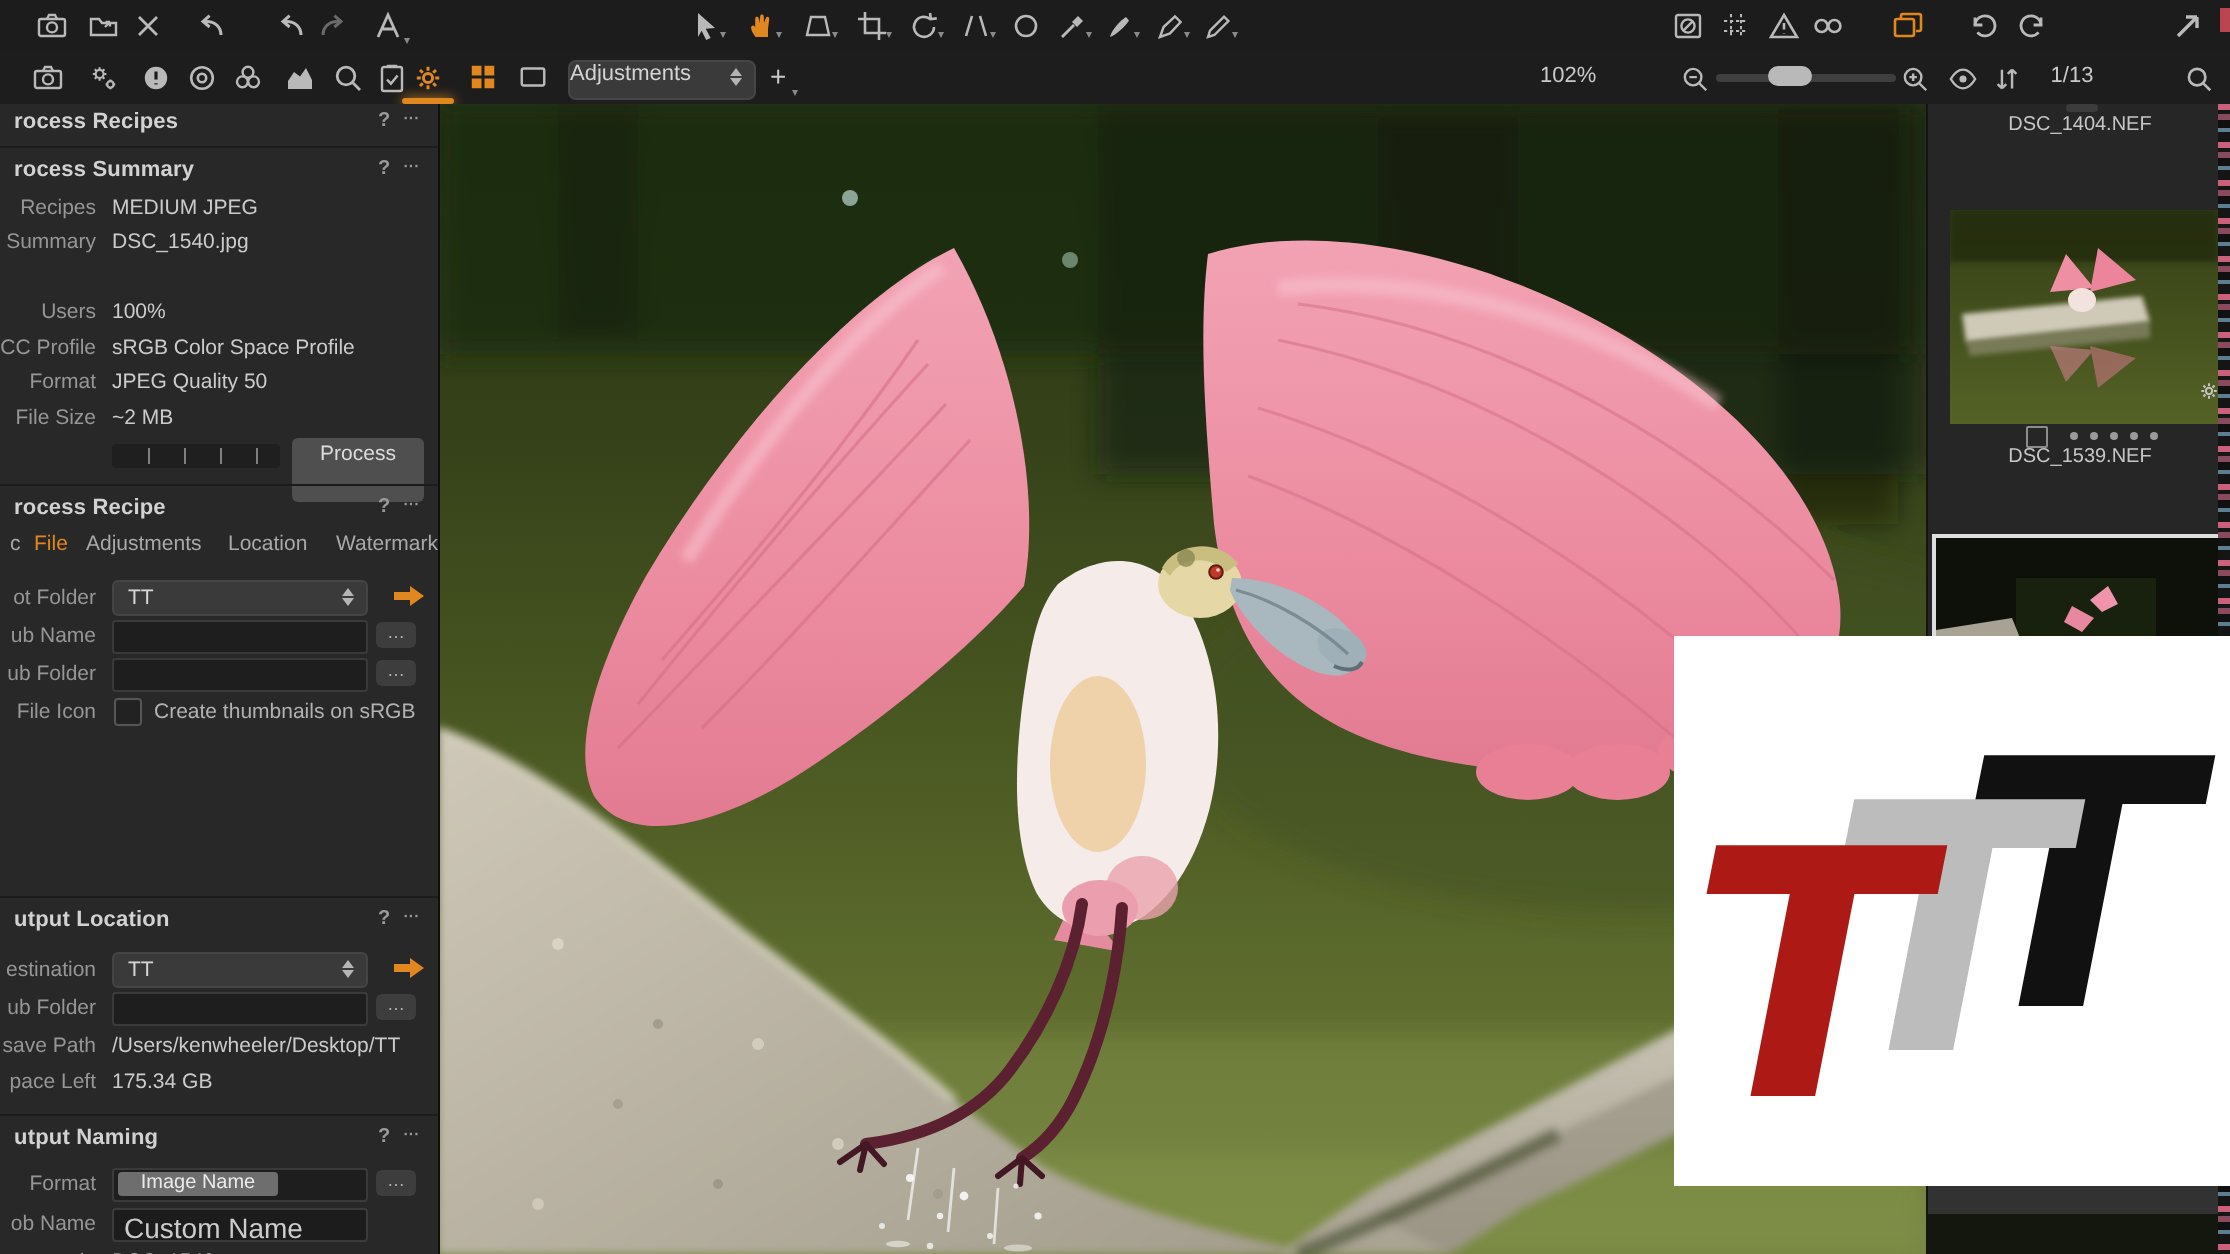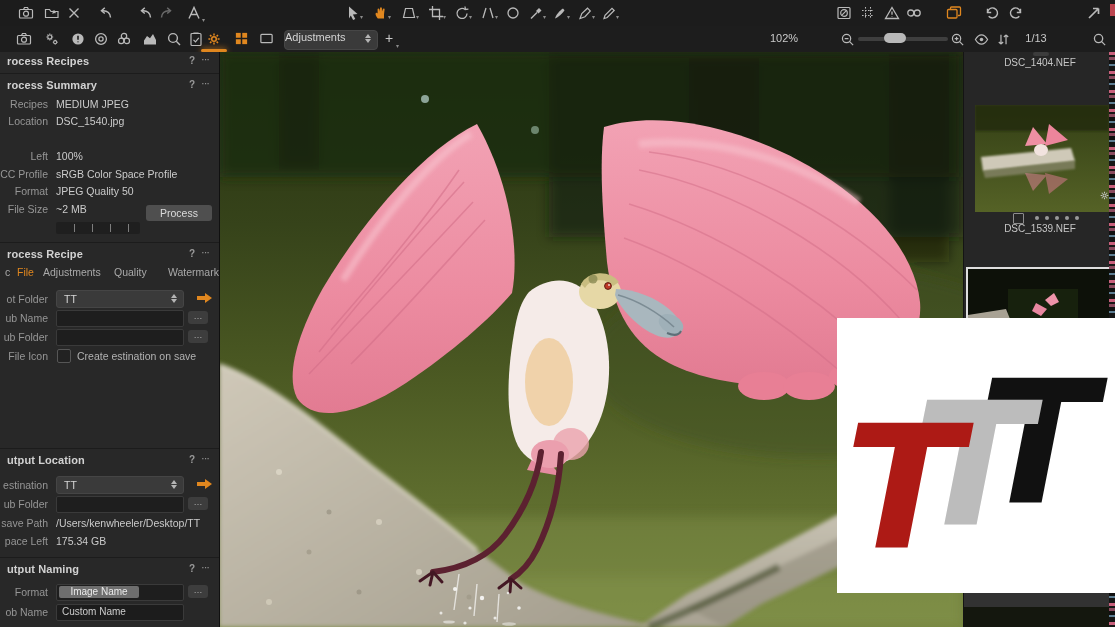--- a/index.html
+++ b/index.html
@@ -617,25 +617,25 @@
       <span class="t">rocess Summary</span>
       <span class="q">?</span>
       <span class="m">···</span>
     </div>
 
     <div class="frow" style="top:44px">
         <span class="flab">Recipes</span>
         <span class="fval">MEDIUM JPEG</span>
       </div>
     <div class="frow" style="top:61px">
-        <span class="flab">Location</span>
+        <span class="flab">Summary</span>
         <span class="fval">DSC_1540.jpg</span>
       </div>
     <div class="frow" style="top:96px">
-        <span class="flab">Left</span>
+        <span class="flab">Users</span>
         <span class="fval">100%</span>
       </div>
     <div class="frow" style="top:114px">
         <span class="flab">CC Profile</span>
         <span class="fval">sRGB Color Space Profile</span>
       </div>
     <div class="frow" style="top:131px">
         <span class="flab">Format</span>
         <span class="fval">JPEG Quality 50</span>
       </div>
@@ -643,32 +643,32 @@
         <span class="flab">File Size</span>
         <span class="fval">~2 MB</span>
       </div>
 
     <div class="ticks" style="top:170px">
       <i style="left:18px"></i>
         <i style="left:36px"></i>
         <i style="left:54px"></i>
         <i style="left:72px"></i>
     </div>
-    <div class="btn" style="left:146px;top:153px;width:66px;height:16px;line-height:16px">Process</div>
+    <div class="btn" style="left:146px;top:167px;width:66px;height:32px;line-height:16px">Process</div>
 
     <div class="divider" style="top:190px"></div>
     <div class="phead" style="top:193px">
       <span class="t">rocess Recipe</span>
       <span class="q">?</span>
       <span class="m">···</span>
     </div>
     <span class="rtabs" style="left:5px;top:214px">c</span>
     <span class="rtabs orange" style="left:17px;top:214px">File</span>
     <span class="rtabs" style="left:43px;top:214px">Adjustments</span>
-    <span class="rtabs" style="left:114px;top:214px">Quality</span>
+    <span class="rtabs" style="left:114px;top:214px">Location</span>
     <span class="rtabs" style="left:168px;top:214px">Watermark</span>
 
     <div class="frow" style="top:238px">
       <span class="flab" style="top:3px">ot Folder</span>
       <span class="select">
         <span class="sv">TT</span>
         <span class="stepper">
             <i class="up"></i>
             <i class="dn"></i>
           </span>
@@ -684,21 +684,21 @@
       <span class="dots-btn">…</span>
     </div>
     <div class="frow" style="top:277px">
       <span class="flab">ub Folder</span>
       <span class="tinput"></span>
       <span class="dots-btn">…</span>
     </div>
     <div class="frow" style="top:296px">
       <span class="flab">File Icon</span>
       <span class="checkbox" style="left:57px;top:1px"></span>
-      <span class="fval" style="left:77px;color:#b2b2b2">Create estination on save</span>
+      <span class="fval" style="left:77px;color:#b2b2b2">Create thumbnails on sRGB</span>
     </div>
 
     <div class="divider" style="top:396px"></div>
     <div class="phead" style="top:399px">
       <span class="t">utput Location</span>
       <span class="q">?</span>
       <span class="m">···</span>
     </div>
     <div class="frow" style="top:424px">
       <span class="flab" style="top:3px">estination</span>
@@ -737,21 +737,21 @@
     <div class="frow" style="top:532px">
       <span class="flab">Format</span>
       <span class="tinput">
         <span style="position:absolute;left:2px;top:1px;width:80px;height:12px;background:#6e6e6e;border-radius:2px;color:#eaeaea;font-size:10px;text-align:center;line-height:12px">Image Name</span>
       </span>
       <span class="dots-btn">…</span>
     </div>
     <div class="frow" style="top:552px">
       <span class="flab">ob Name</span>
       <span class="tinput" style="background:#1c1c1c">
-        <span style="position:absolute;left:5px;top:1px;font-size:10px;color:#cccccc">Custom Name</span>
+        <span style="position:absolute;left:5px;top:1px;font-size:14px;color:#cccccc">Custom Name</span>
       </span>
     </div>
     <div class="frow" style="top:571px">
       <span class="flab">ample</span>
       <span class="fval">DSC_1540</span>
     </div>
   </div>
 
   <div class="abs browser">
     <div style="position:absolute;left:69px;top:0;width:16px;height:4px;background:#3c3c3c;border-radius:2px"></div>

